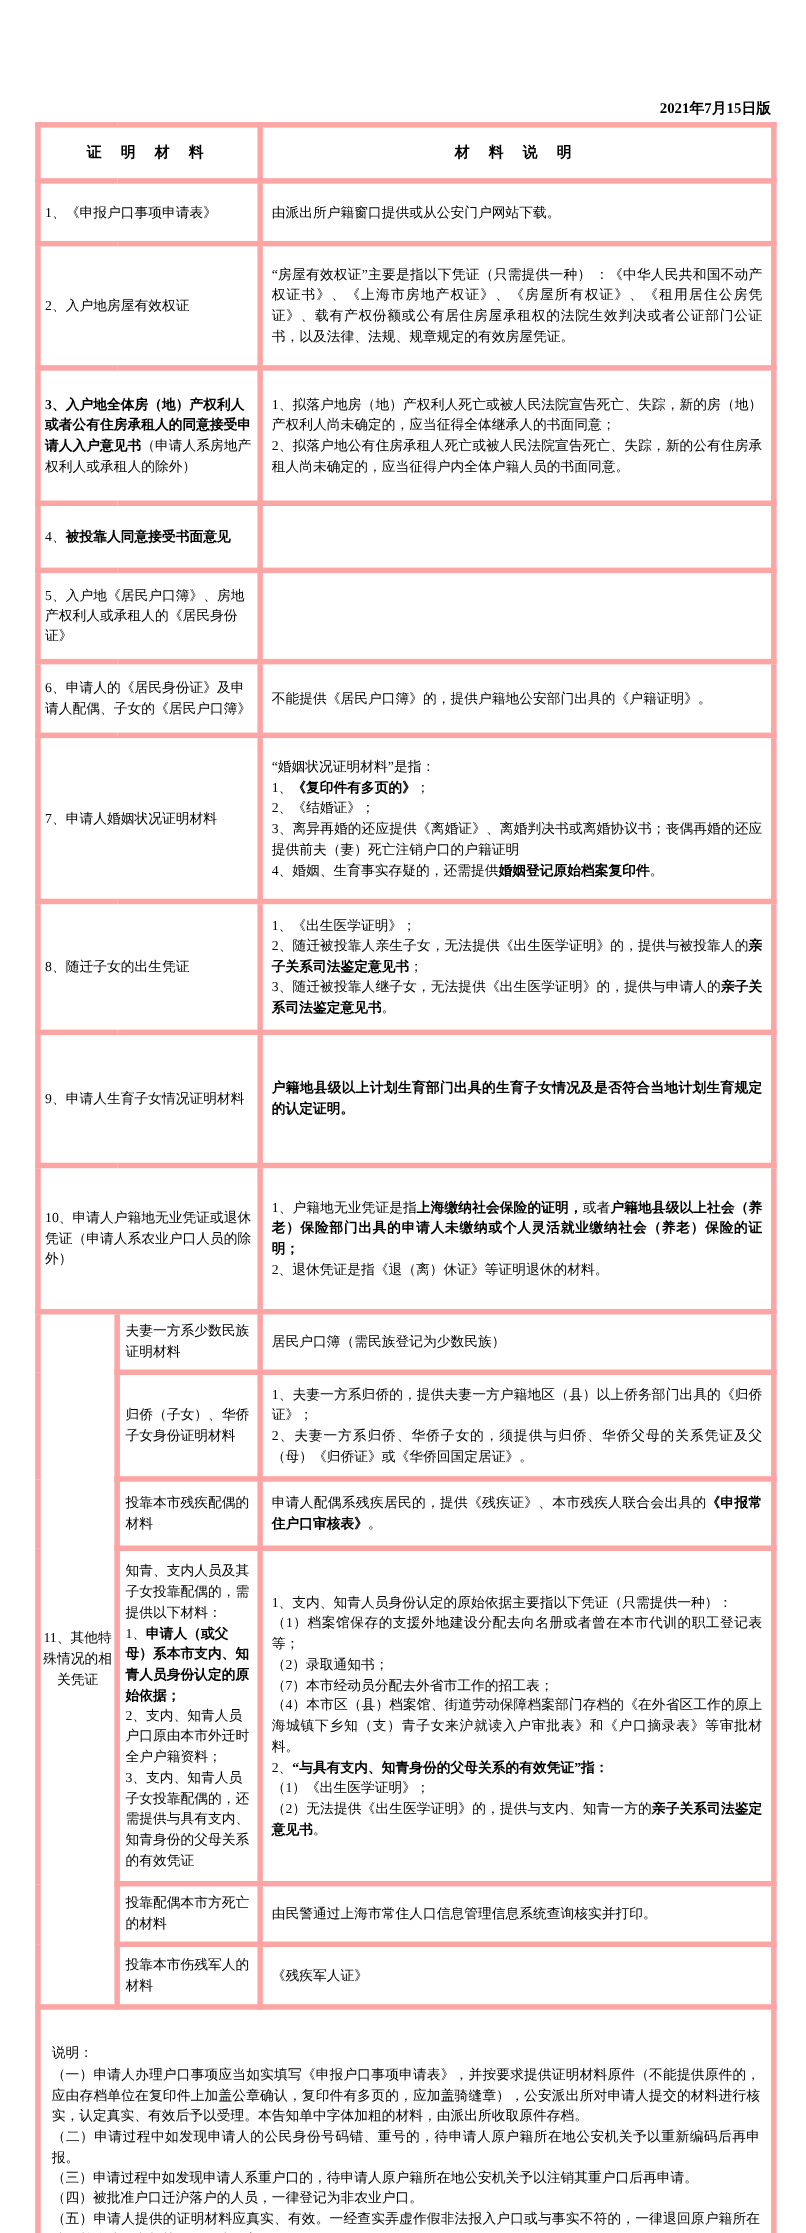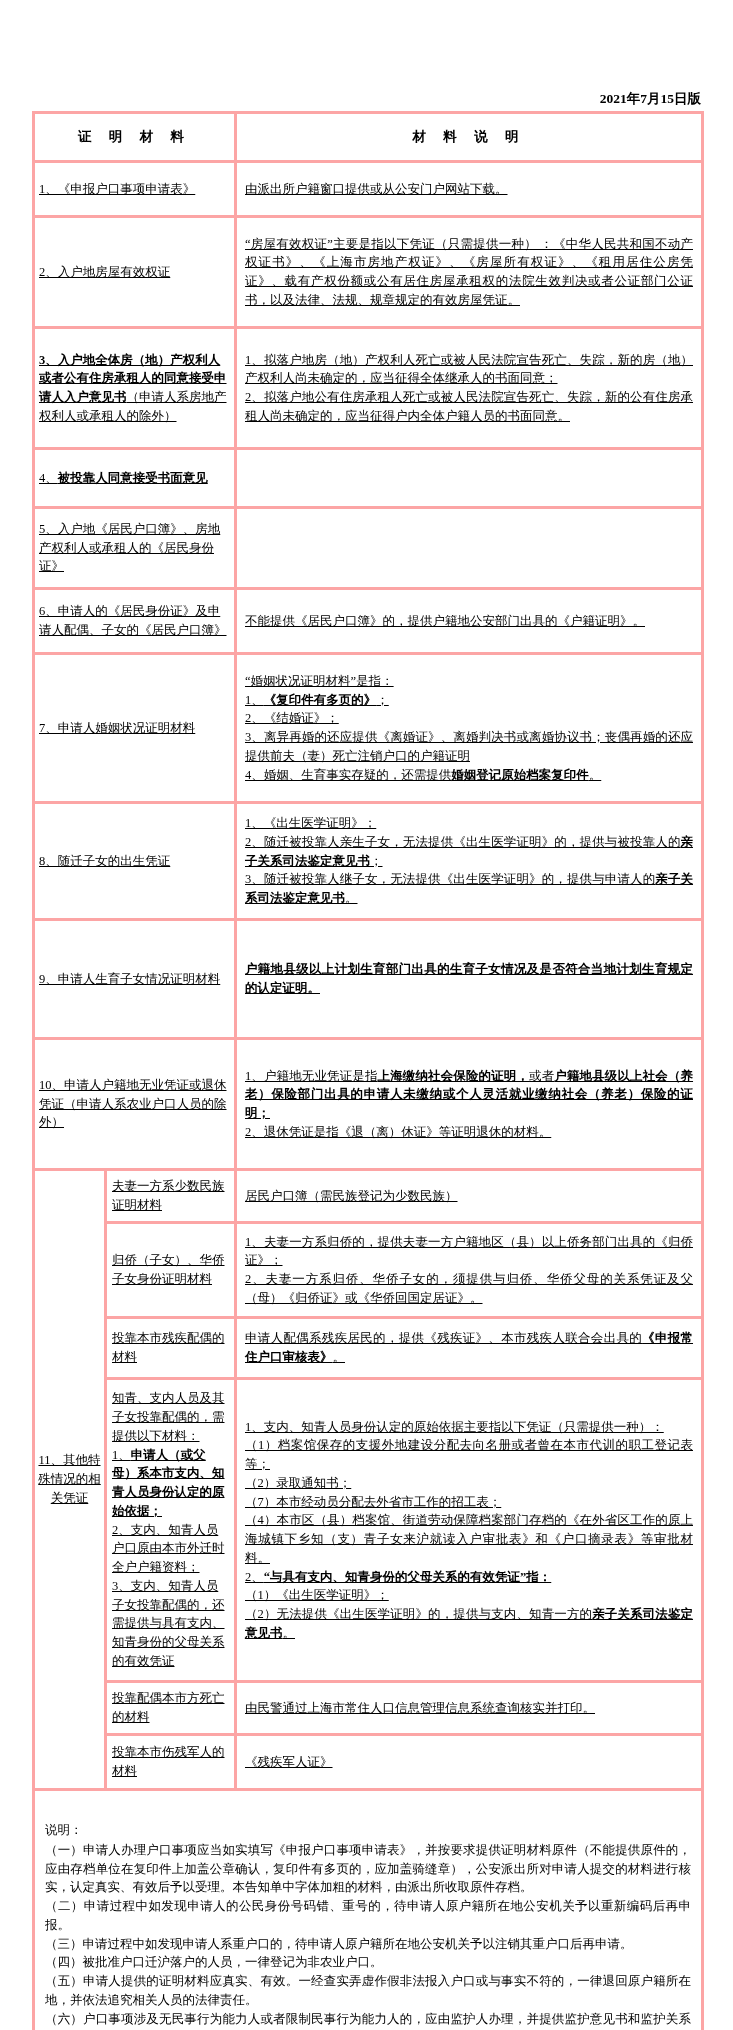--- a/index.html
+++ b/index.html
@@ -23,34 +23,34 @@
   }
   .doc-version{
     text-align:right;font-size:13.5px;font-weight:bold;
     margin:16px 0 3px 0;
   }
   table.doc-table{
     width:669px;border-collapse:collapse;table-layout:fixed;
     border:2px solid #000;
   }
   .doc-table th,.doc-table td{
-    border:3px solid #fca5a5;
+    border:5px solid #fca5a5;
     font-size:12.5px;line-height:1.5;
     vertical-align:middle;
     word-break:break-all;
   }
   .doc-table th{
     height:44px;font-weight:bold;font-size:13.5px;
     letter-spacing:7px;text-align:center;
   }
   .cell-label{padding:3px 4px;text-align:left;}
   .cell-desc{padding:4px 8px;text-align:justify;}
   .cell-group{padding:2px 2px;text-align:center;}
   .cell-sublabel{padding:3px 5px;text-align:left;}
-  .para{margin:0;text-decoration:underline;}
+  .para{margin:0;}
   b{font-weight:bold;}
   
   tbody tr:nth-child(1) td{height:44px;}
   tbody tr:nth-child(2) td{height:100px;}
   tbody tr:nth-child(3) td{height:110px;}
   tbody tr:nth-child(4) td{height:48px;}
   tbody tr:nth-child(5) td{height:70px;}
   tbody tr:nth-child(6) td{height:54px;}
   tbody tr:nth-child(7) td{height:138px;}
   tbody tr:nth-child(8) td{height:106px;}

